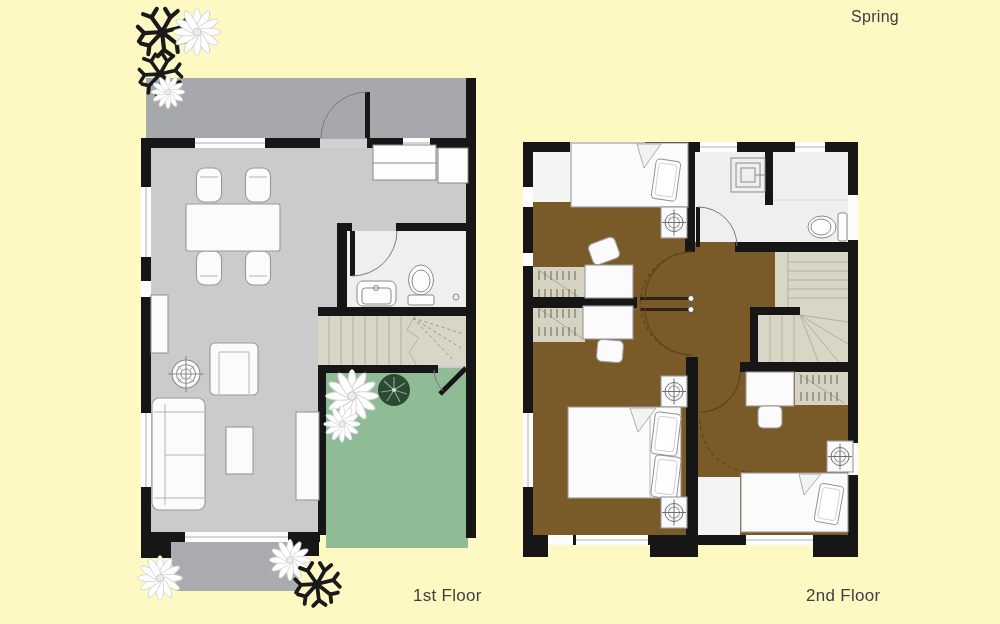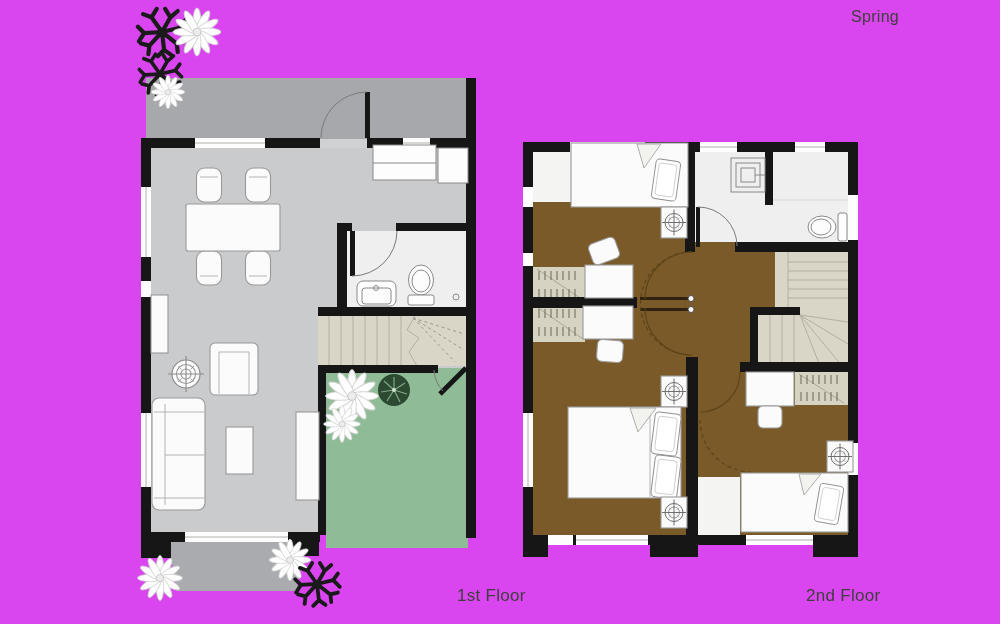--- a/index.html
+++ b/index.html
@@ -1,20 +1,20 @@
 <!DOCTYPE html>
 <html style="--wall: #161616; --porch: #a6a8ab; --living: #c9cbcd; --walkway: #a9abae; --bath: #efeff0; --stairs: #d9d6c7; --closet: #d6d3c3; --patio: #8fbc96; --brown: #7a5a28; --furn: #fbfbfb; --furnstroke: #999999; --bush: #2c4a31; --plant: #1a1a1a; --text: #3f3f3f;"><head>
 <meta charset="utf-8">
 <style>
   html,body{margin:0;padding:0;background:#fff;}
-  .canvas{position:relative;width:1000px;height:624px;background:#d946ef;overflow:hidden;
+  .canvas{position:relative;width:1000px;height:624px;background:#fef9c3;overflow:hidden;
           font-family:"Liberation Sans", sans-serif;}
   .label{position:absolute;color:var(--text);letter-spacing:.3px;}
   .label.brand{left:851px;top:8px;font-size:16px;}
-  .label.f1{left:413px;top:586px;font-size:17px;margin-left:44px;}
+  .label.f1{left:413px;top:586px;font-size:17px;}
   .label.f2{left:806px;top:586px;font-size:17px;}
   svg{position:absolute;left:0;top:0;}
   .wall{fill:var(--wall);}
   .porch{fill:var(--porch);}
   .living{fill:var(--living);}
   .walkway{fill:var(--walkway);}
   .bath{fill:var(--bath);}
   .stairs{fill:var(--stairs);}
   .closet{fill:var(--closet);}
   .patio{fill:var(--patio);}

